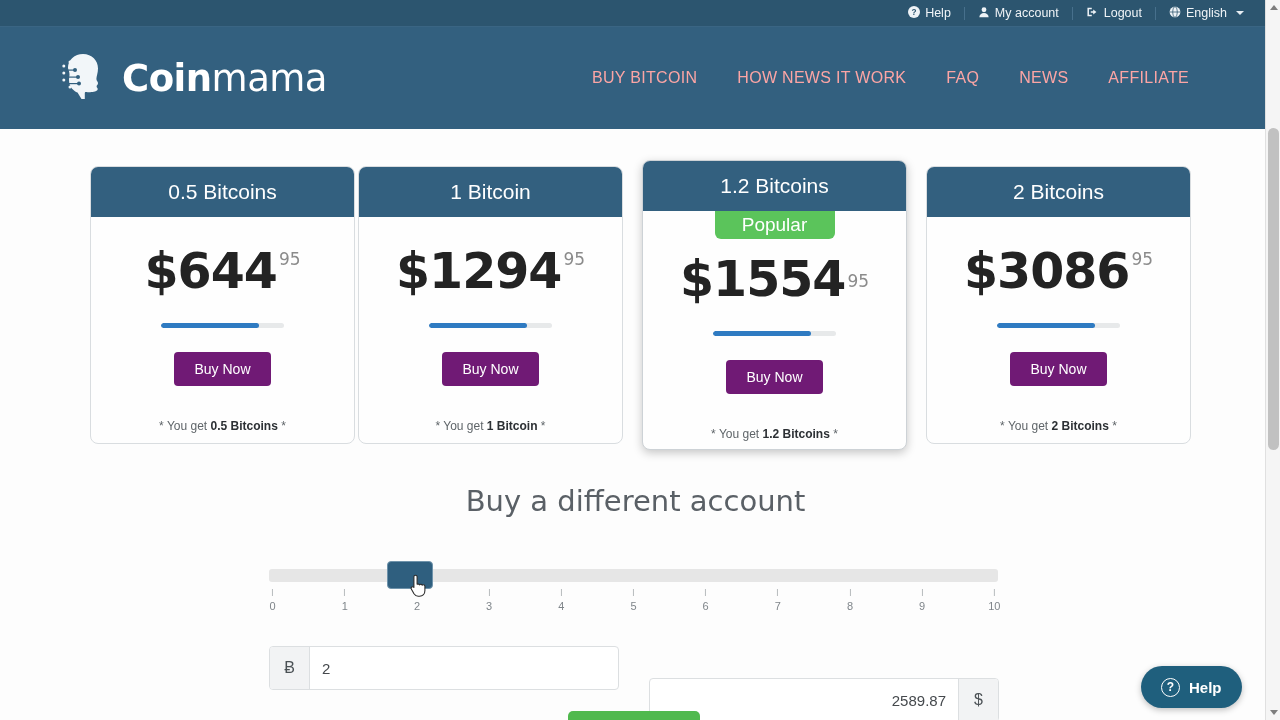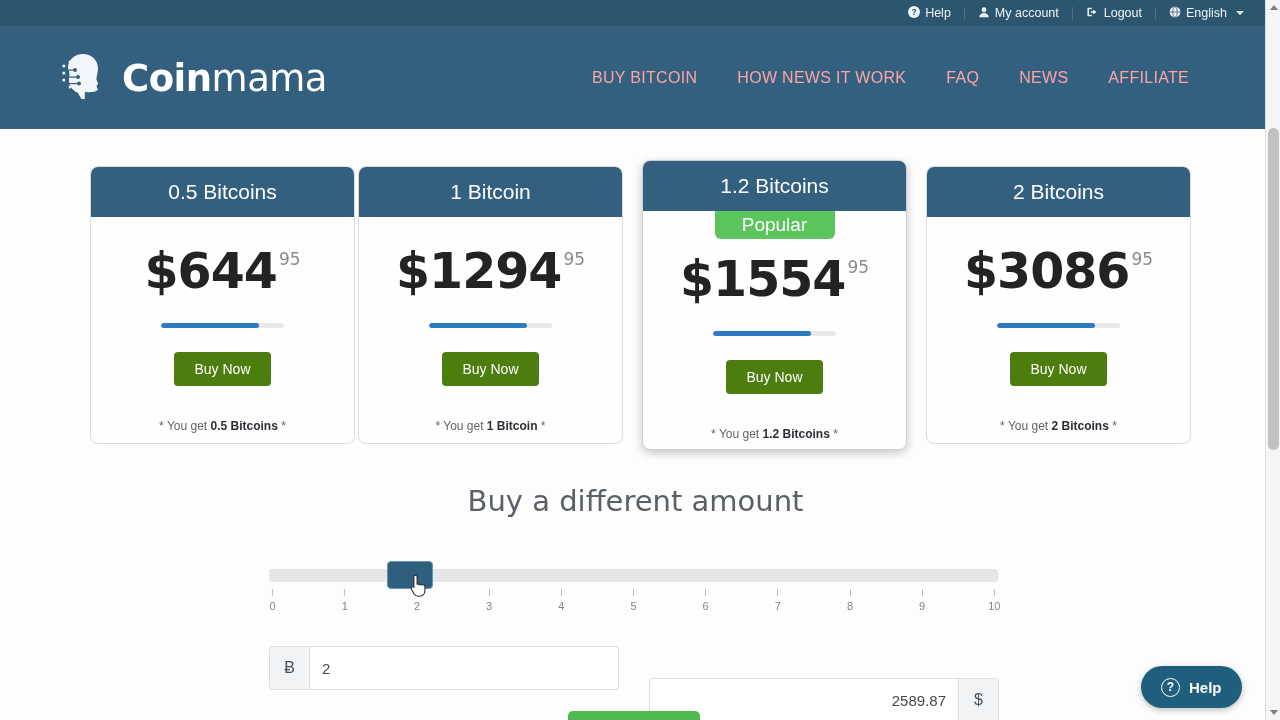--- a/index.html
+++ b/index.html
@@ -121,21 +121,21 @@
     font-size: 17px; font-weight: 400; color: #8b8b8b;
     margin-top: 4px; margin-left: 2px;
   }
   .progress {
     width: 123px; height: 5px;
     background: #e7e9ea; border-radius: 3px;
     overflow: hidden;
   }
   .progress-fill { height: 100%; background: #2f7bc2; border-radius: 3px; }
   .buy-btn {
-    background: #4d7c0f; color: #ffffff;
+    background: #701a75; color: #ffffff;
     border: none; border-radius: 4px;
     font-size: 14px; font-family: "Liberation Sans", sans-serif;
     padding: 9px 20px; cursor: pointer;
   }
   .youget {
     font-size: 12px; color: #5f6569;
   }
   .youget b { color: #2c3034; font-weight: 700; }
 
   
@@ -383,21 +383,21 @@
       </div>
       <button class="buy-btn" style="margin-top:24px;">Buy Now</button>
       <div class="youget" style="margin-top:33px;">
         <span>* You get </span><b>1 Bitcoin</b><span> *</span>
       </div>
     </div>
 
     <div class="card popular" style="left:568px;">
       <div class="card-head">1.2 Bitcoins</div>
       <div class="badge">Popular</div>
-      <div class="price" style="margin-top:16px;">
+      <div class="price" style="margin-top:16px;align-items:center;">
         <span class="big">$1554</span>
         <span class="cents">95</span>
       </div>
       <div class="progress" style="margin-top:27px;">
         <div class="progress-fill" style="width:80%;"></div>
       </div>
       <button class="buy-btn" style="margin-top:24px;">Buy Now</button>
       <div class="youget" style="margin-top:33px;">
         <span>* You get </span><b>1.2 Bitcoins</b><span> *</span>
       </div>
@@ -413,21 +413,21 @@
         <div class="progress-fill" style="width:80%;"></div>
       </div>
       <button class="buy-btn" style="margin-top:24px;">Buy Now</button>
       <div class="youget" style="margin-top:33px;">
         <span>* You get </span><b>2 Bitcoins</b><span> *</span>
       </div>
     </div>
 
   </div>
 
-  <div class="section-title">Buy a different amount</div>
+  <div class="section-title">Buy a different account</div>
 
   <div class="slider-wrap">
     <div class="slider-track"></div>
     <div class="slider-handle"></div>
     <div class="ticks">
       <div class="tick" style="left:0.5%;">
           <div class="tick-mark"></div>
           <div class="tick-label">0</div>
         </div>
       <div class="tick" style="left:10.4%;">

